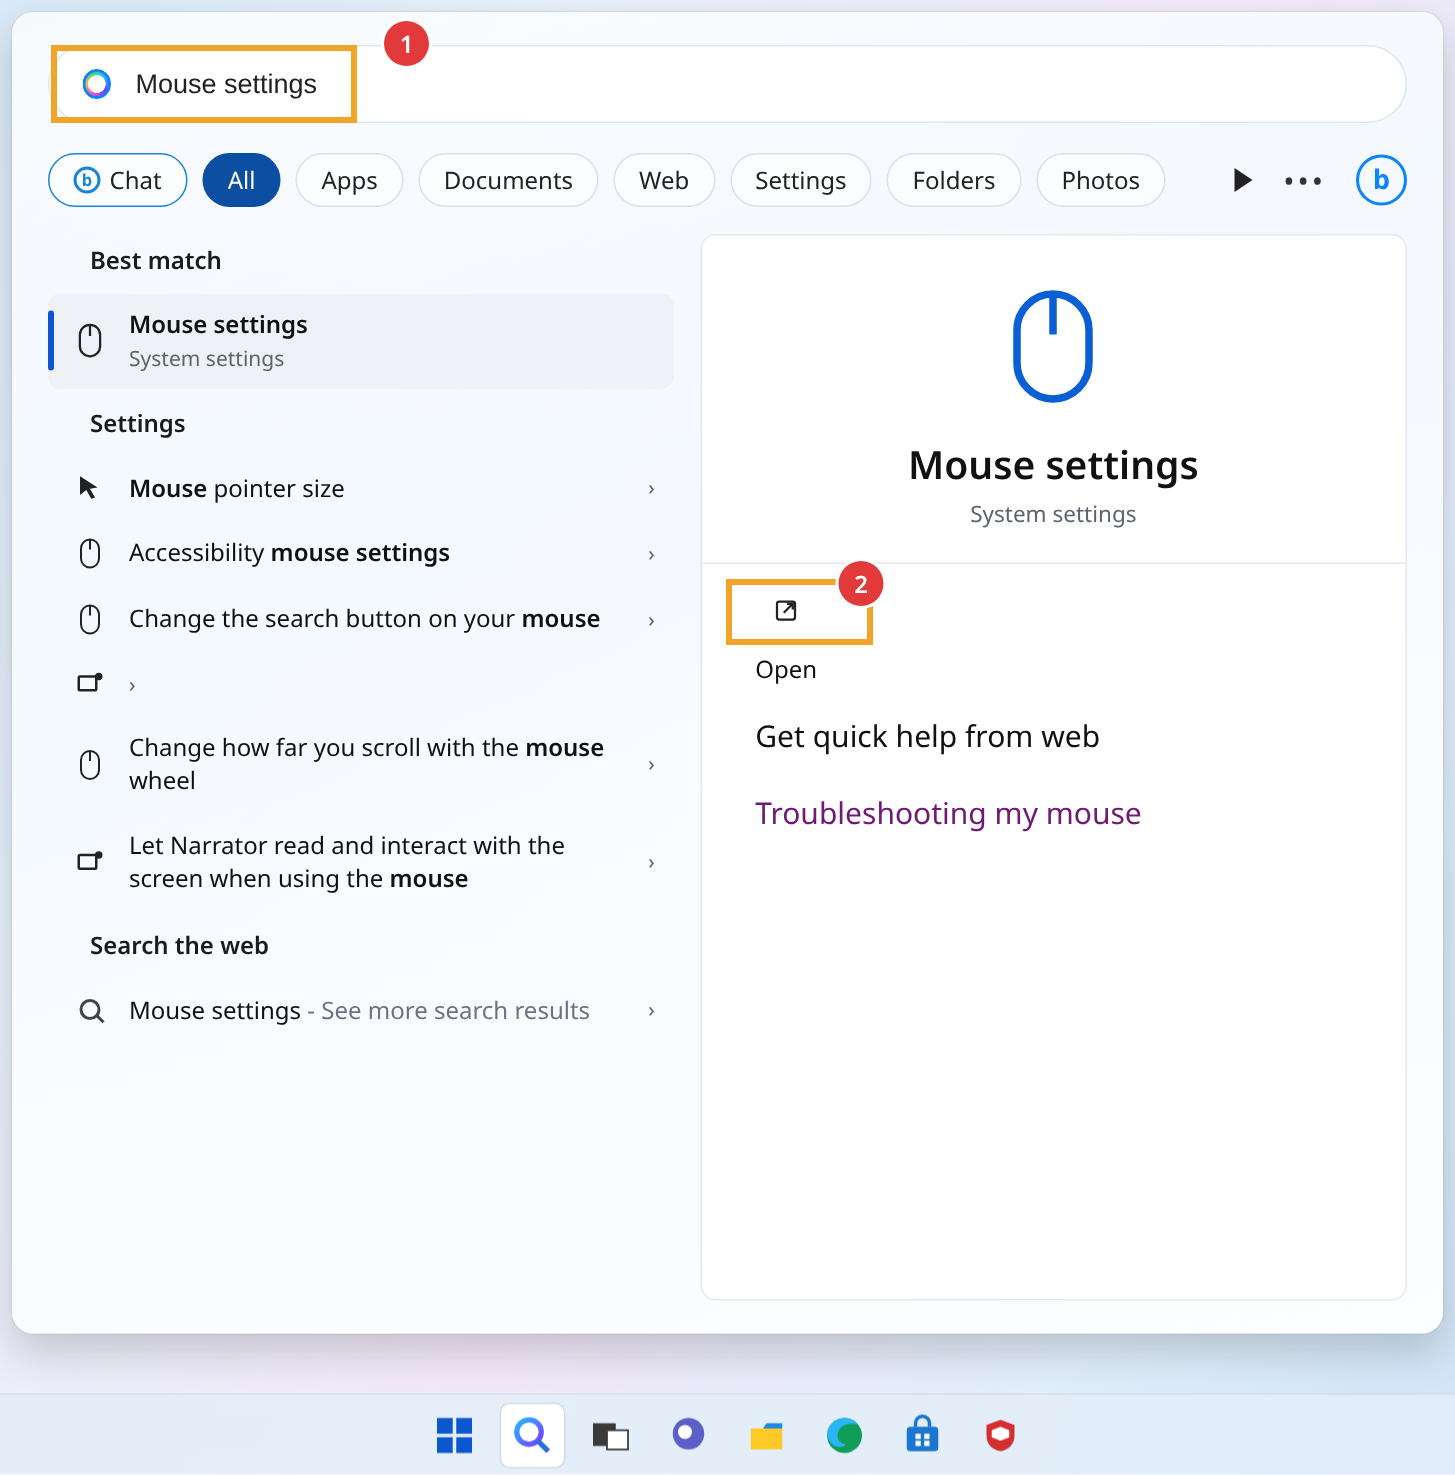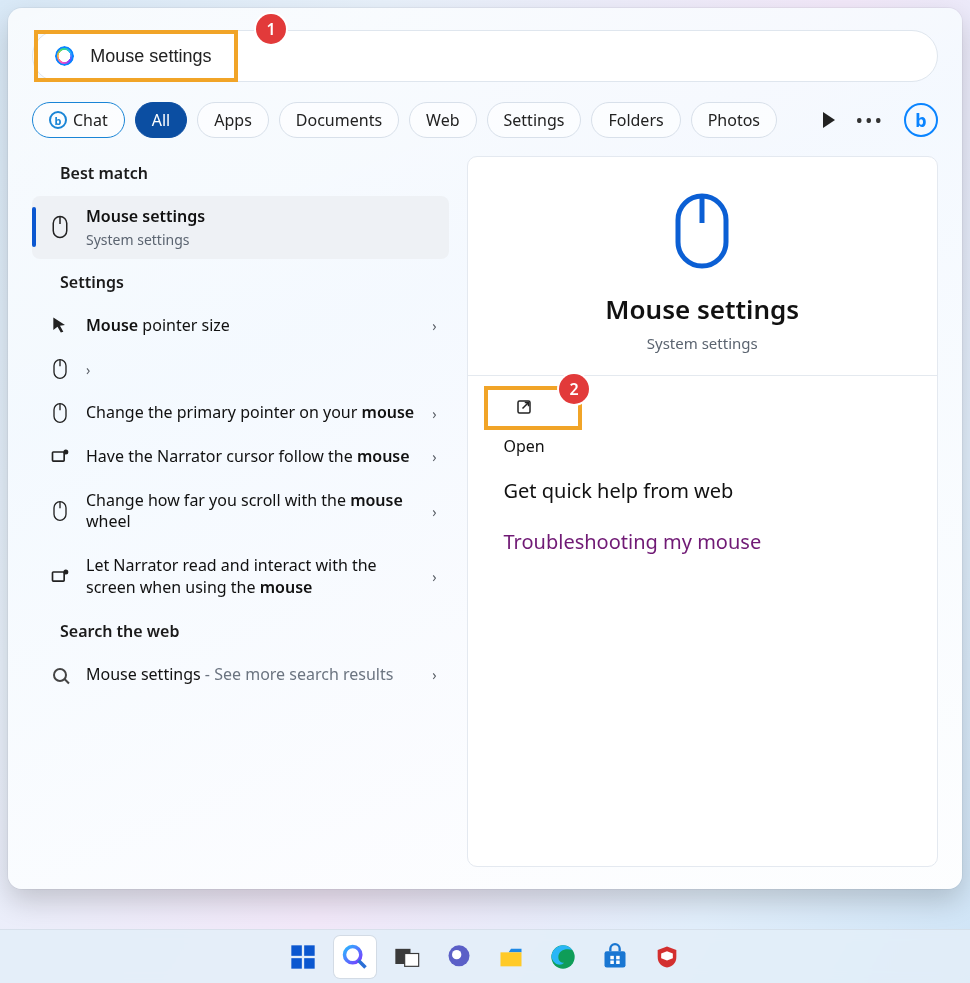--- a/index.html
+++ b/index.html
@@ -211,44 +211,44 @@
             </div>
             <span class="chev">›</span>
           </div>
           <div class="row">
             <span class="ico">
               <svg viewBox="0 0 24 32" width="16" height="22" fill="none" stroke="#222" stroke-width="2">
                 <rect x="3" y="2" width="18" height="28" rx="9"></rect>
                 <line x1="12" y1="2" x2="12" y2="12"></line>
               </svg>
             </span>
+            <div class="txt">
+              <div class="t1"><span>Accessibility </span><b>mouse settings</b><span></span></div>
+            </div>
             <span class="chev">›</span>
           </div>
           <div class="row">
             <span class="ico">
               <svg viewBox="0 0 24 32" width="16" height="22" fill="none" stroke="#222" stroke-width="2">
                 <rect x="3" y="2" width="18" height="28" rx="9"></rect>
                 <line x1="12" y1="2" x2="12" y2="12"></line>
               </svg>
             </span>
             <div class="txt">
-              <div class="t1"><span>Change the primary pointer on your </span><b>mouse</b><span></span></div>
+              <div class="t1"><span>Change the search button on your </span><b>mouse</b><span></span></div>
             </div>
             <span class="chev">›</span>
           </div>
           <div class="row">
             <span class="ico">
               <svg viewBox="0 0 24 24" width="20" height="20" fill="none" stroke="#222" stroke-width="2">
                 <rect x="3" y="6" width="14" height="11" rx="1"></rect>
                 <circle cx="19" cy="6" r="2" fill="#222"></circle>
               </svg>
             </span>
-            <div class="txt">
-              <div class="t1"><span>Have the Narrator cursor follow the </span><b>mouse</b><span></span></div>
-            </div>
             <span class="chev">›</span>
           </div>
           <div class="row">
             <span class="ico">
               <svg viewBox="0 0 24 32" width="16" height="22" fill="none" stroke="#222" stroke-width="2">
                 <rect x="3" y="2" width="18" height="28" rx="9"></rect>
                 <line x1="12" y1="2" x2="12" y2="12"></line>
               </svg>
             </span>
             <div class="txt">

